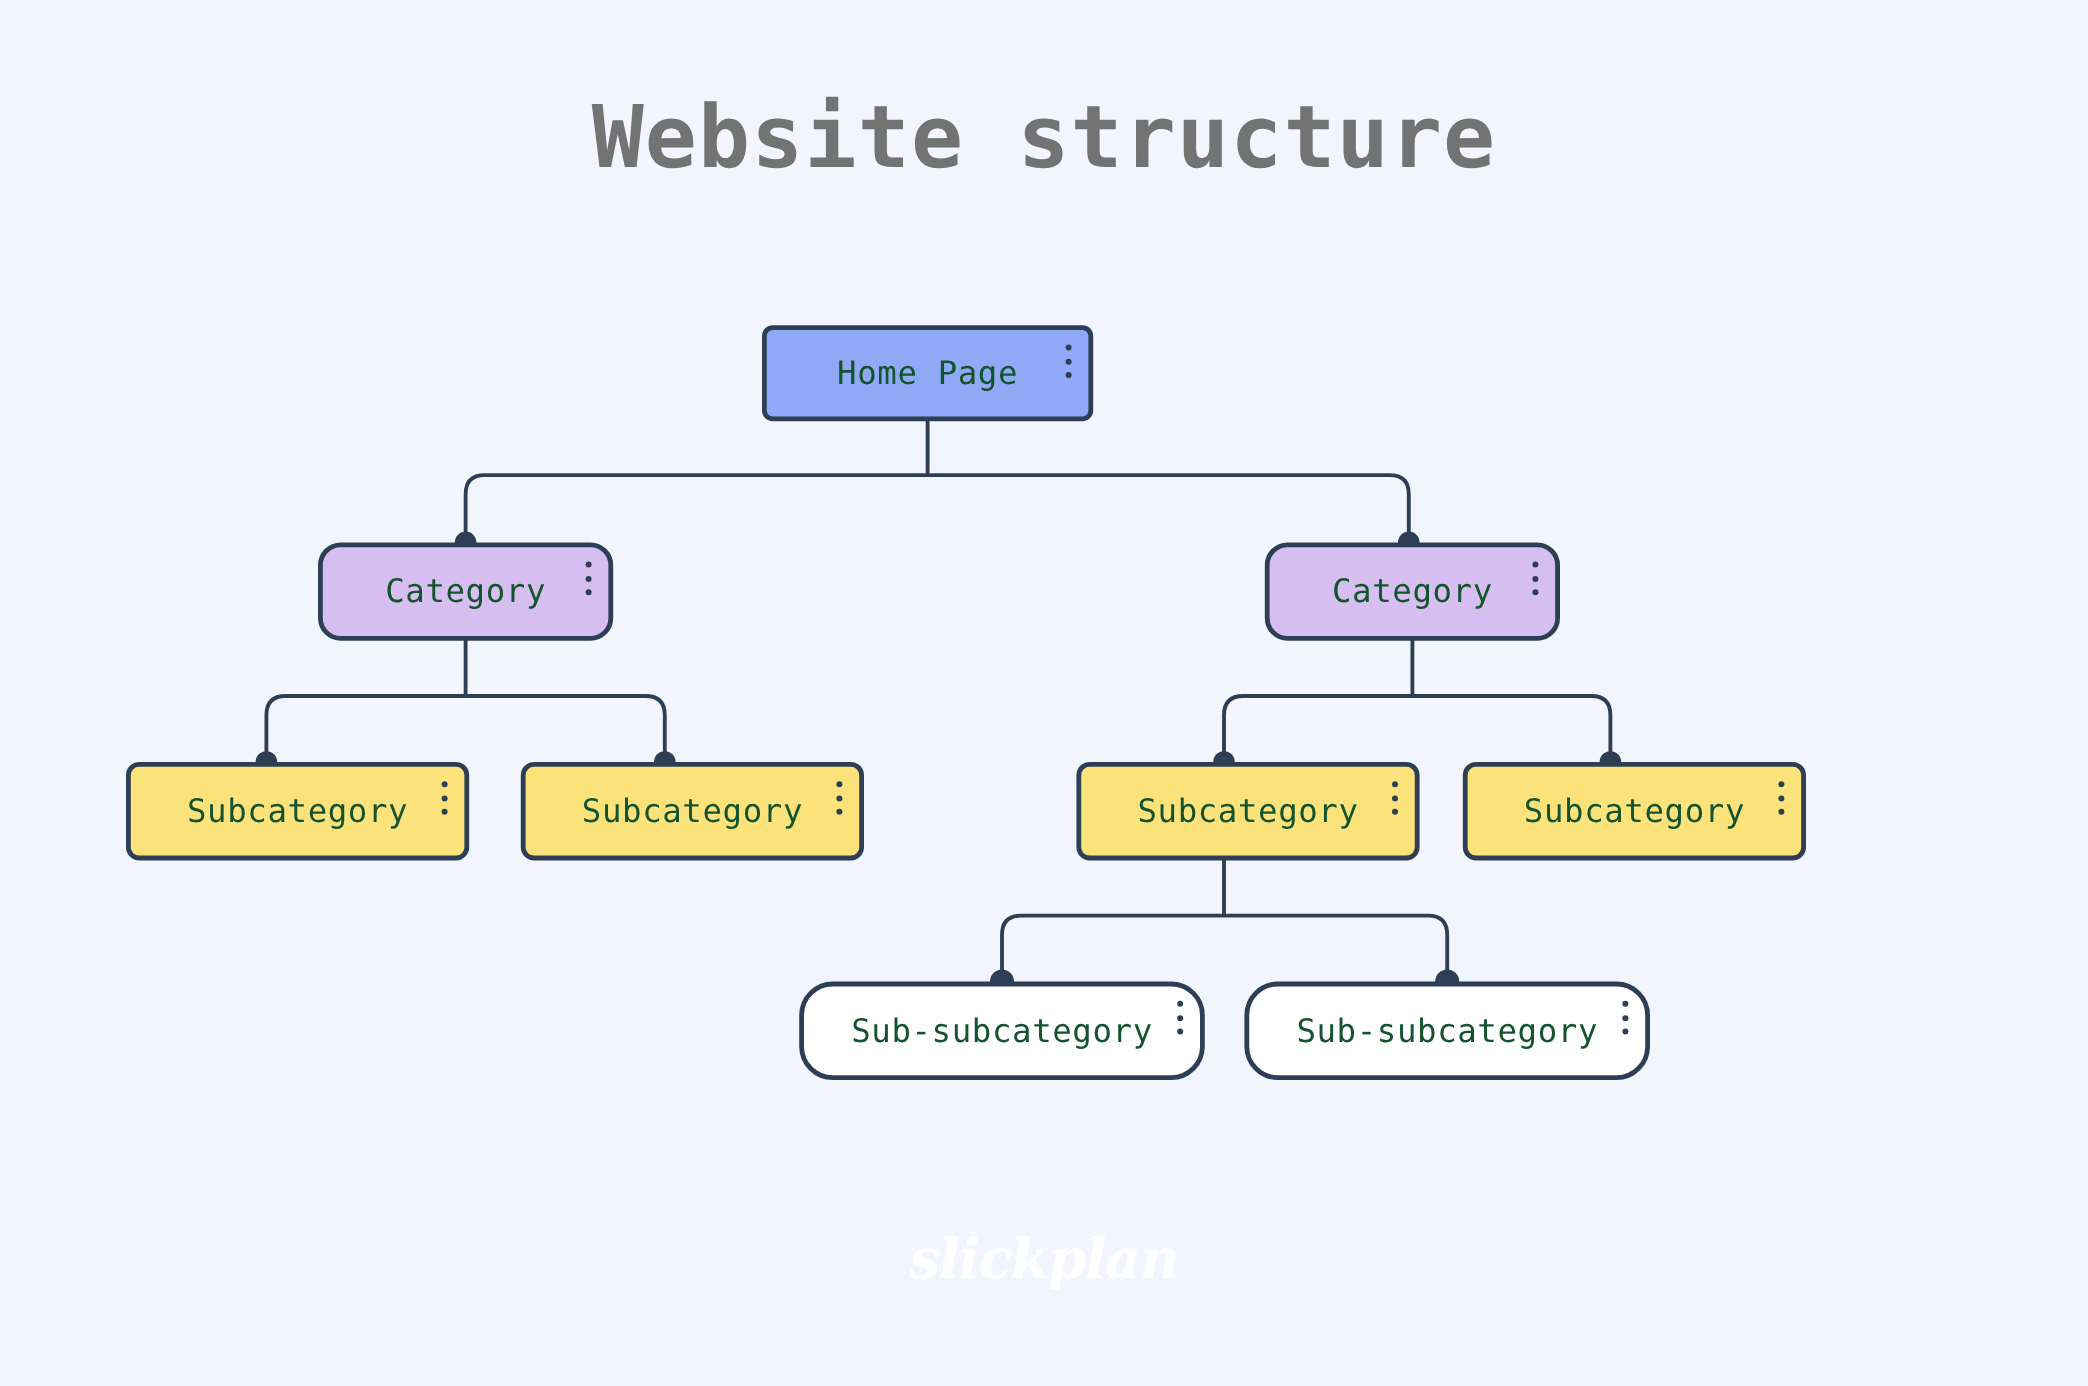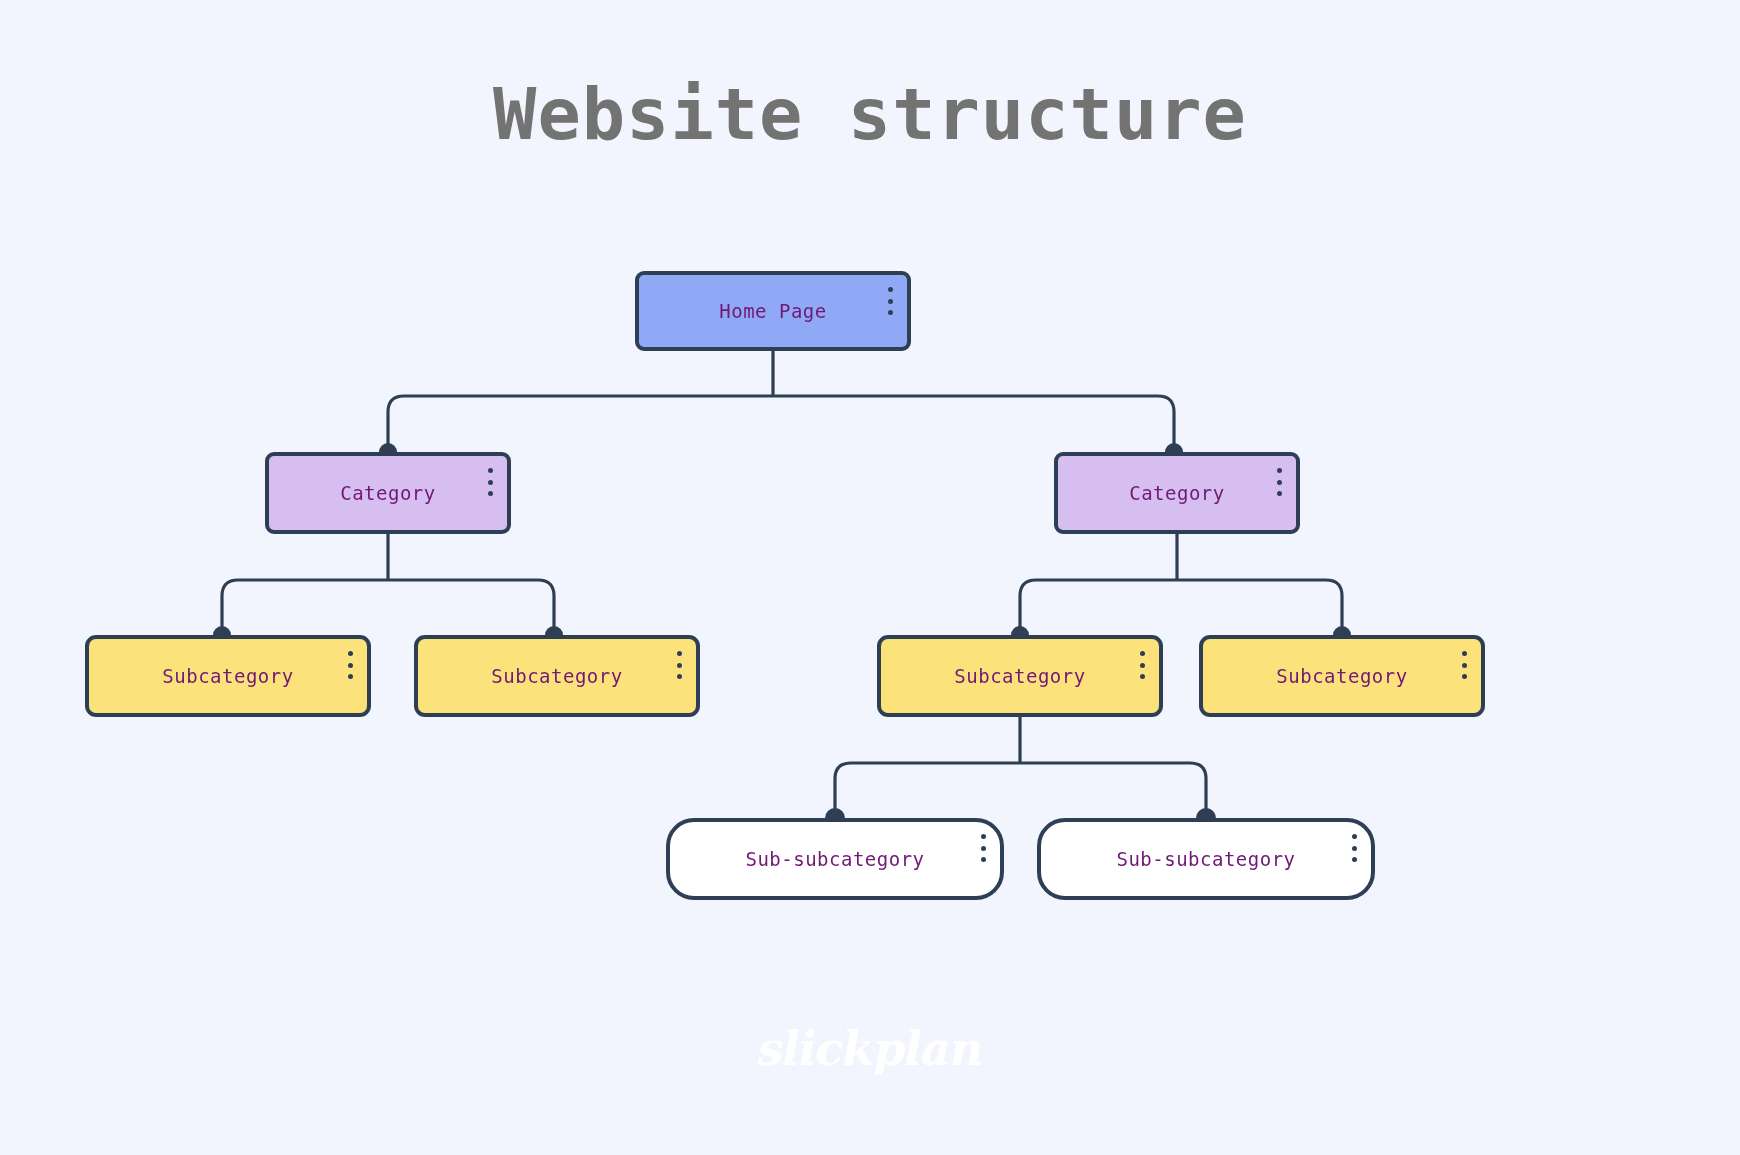--- a/index.html
+++ b/index.html
@@ -58,31 +58,31 @@
   .node {
     position: absolute;
     box-sizing: border-box;
     border: 4px solid #2E3F55;
     display: flex;
     align-items: center;
     justify-content: center;
   }
   .node-label {
     font-family: "DejaVu Sans Mono", "Liberation Mono", monospace;
-    font-size: 19px;
+    font-size: 27px;
     font-weight: normal;
-    color: #701a75;
+    color: #14532d;
     letter-spacing: 0.5px;
     white-space: nowrap;
     text-align: center;
     padding: 0 30px;
   }
   .node.home   { background: #8FA9F7; border-radius: 9px; }
-  .node.cat    { background: #D6BFF0; border-radius: 9px; }
-  .node.sub    { background: #FCE27B; border-radius: 11px; }
+  .node.cat    { background: #D6BFF0; border-radius: 19px; }
+  .node.sub    { background: #FCE27B; border-radius: 11px; margin-left: 20px; }
   .node.subsub { background: #FFFFFF; border-radius: 28px; }
 
   
   .kebab {
     position: absolute;
     top: 12px;
     right: 14px;
     width: 6px;
     height: 28px;
     display: flex;

